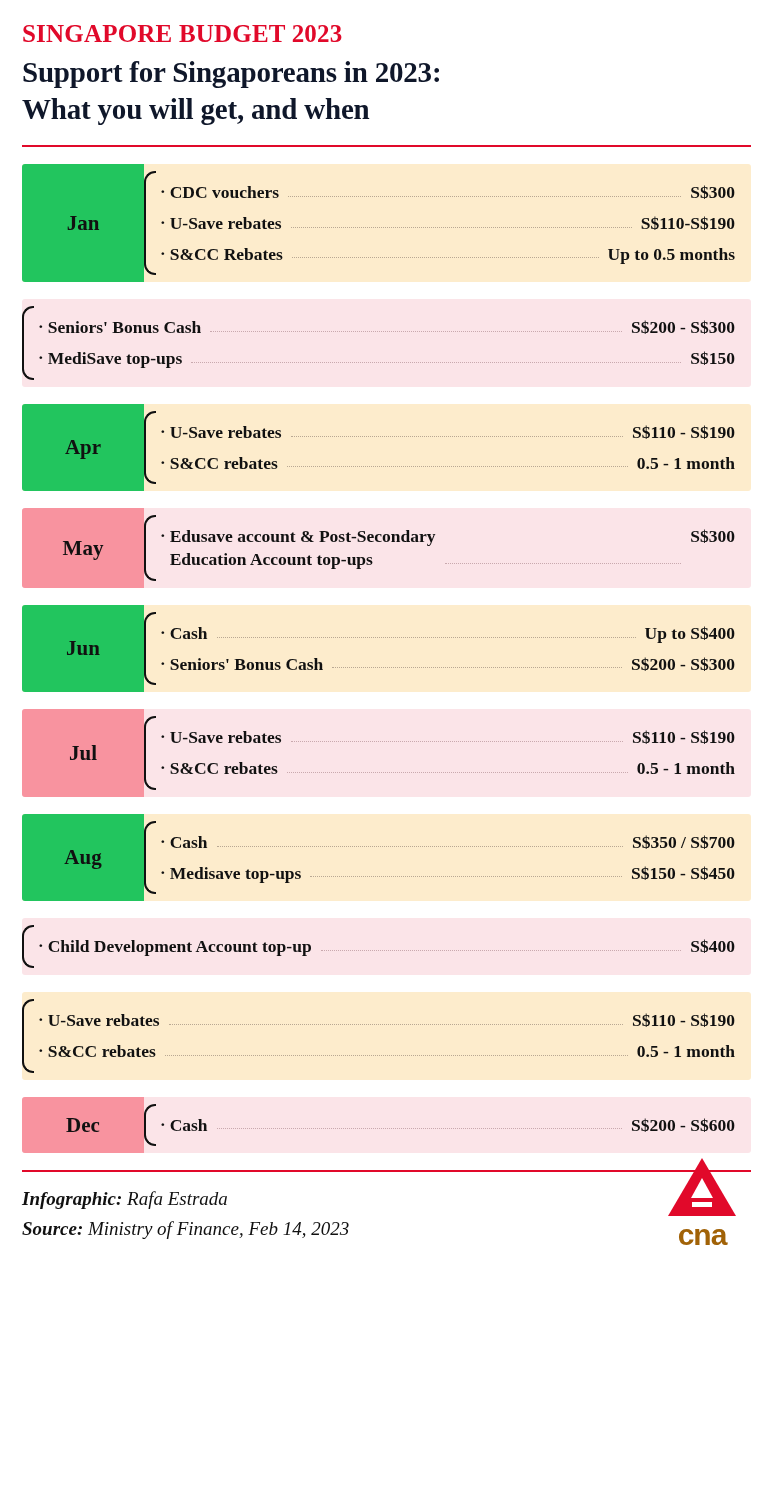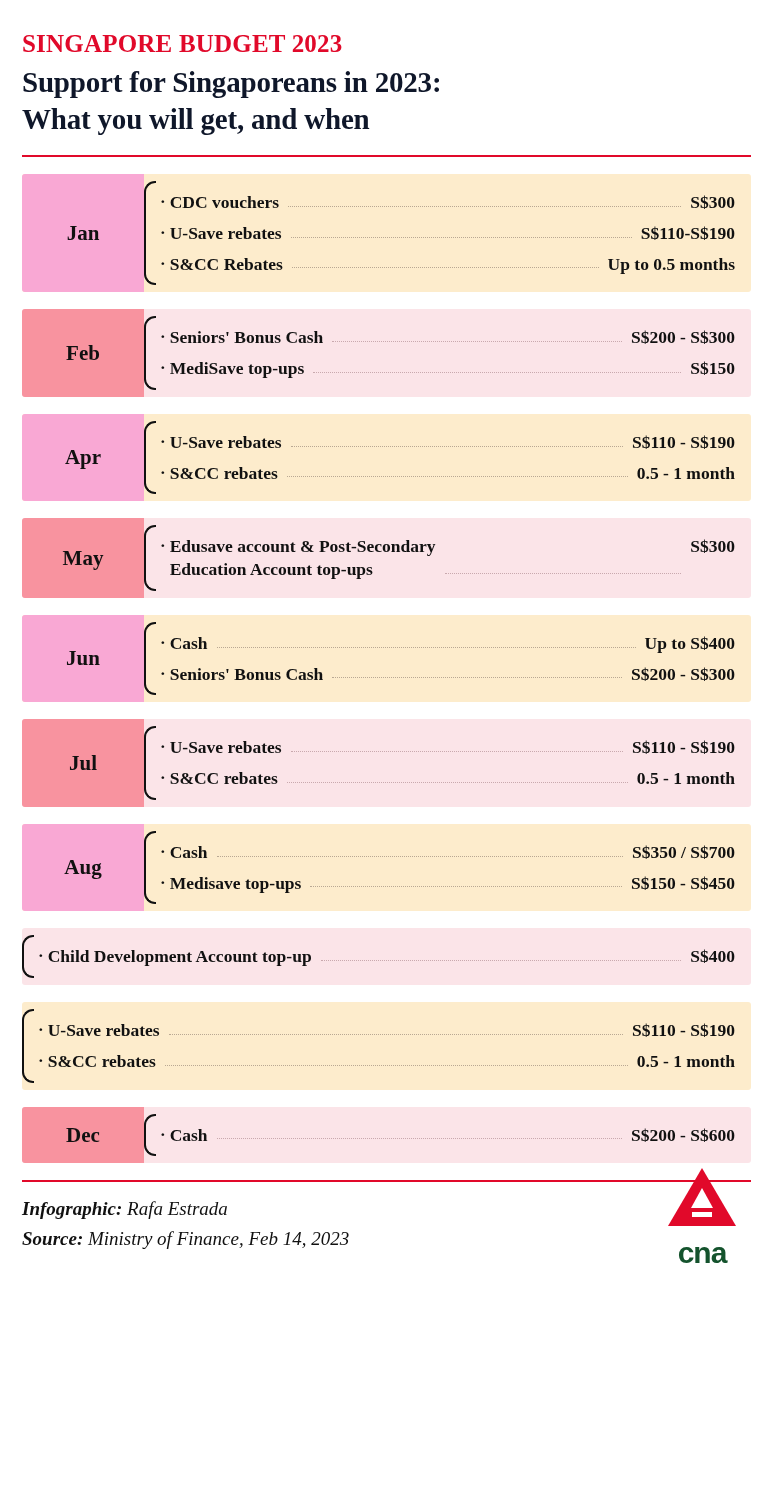--- a/index.html
+++ b/index.html
@@ -11,21 +11,21 @@
   body {
     width: 773px;
     height: 1500px;
     font-family: "Liberation Serif", serif;
     position: relative;
     overflow: hidden;
   }
   .page {
     width: 773px;
     height: 1500px;
-    padding: 10px 22px;
+    padding: 0 22px;
     position: relative;
   }
 
   
   .header {
     padding-top: 20px;
   }
   .kicker {
     color: #e1092a;
     font-family: "Liberation Serif", serif;
@@ -68,21 +68,21 @@
     width: 122px;
     flex: 0 0 122px;
     display: flex;
     align-items: center;
     justify-content: center;
     font-family: "Liberation Serif", serif;
     font-weight: bold;
     font-size: 21px;
     color: #111111;
   }
-  .row.warm .month { background: #f9a8d4; }
+  .row.warm .month { background: #22c55e; }
   .row.pink .month { background: #f8939f; }
 
   .entries {
     flex: 1 1 auto;
     position: relative;
     padding: 13px 16px 13px 16px;
   }
   
   .bracket {
     position: absolute;
@@ -163,24 +163,24 @@
   .logo-mark {
     width: 72px;
     height: 62px;
     margin: 0 auto;
     position: relative;
   }
   .logo-word {
     font-family: "Liberation Sans", sans-serif;
     font-weight: bold;
     font-size: 30px;
-    color: #14532d;
+    color: #a16207;
     letter-spacing: -1px;
     line-height: 1;
-    margin-top: 10px;
+    margin-top: 2px;
   }
 </style>
 </head>
 <body>
 
 <div class="page">
 
   <div class="header">
     <div class="kicker">SINGAPORE BUDGET 2023</div>
     <h1 class="title" style="white-space: pre-line;">Support for Singaporeans in 2023:
@@ -208,21 +208,20 @@
           </div>
           <div class="entry">
             <span class="bullet">·</span>
             <span class="label">S&amp;CC Rebates</span>
             <span class="dots"></span>
             <span class="value">Up to 0.5 months</span>
           </div>
         </div>
       </div>
       <div class="row pink">
-        <div class="month">Feb</div>
         <div class="entries">
           <div class="bracket"></div>
           <div class="entry">
             <span class="bullet">·</span>
             <span class="label">Seniors' Bonus Cash</span>
             <span class="dots"></span>
             <span class="value">S$200 - S$300</span>
           </div>
           <div class="entry">
             <span class="bullet">·</span>

